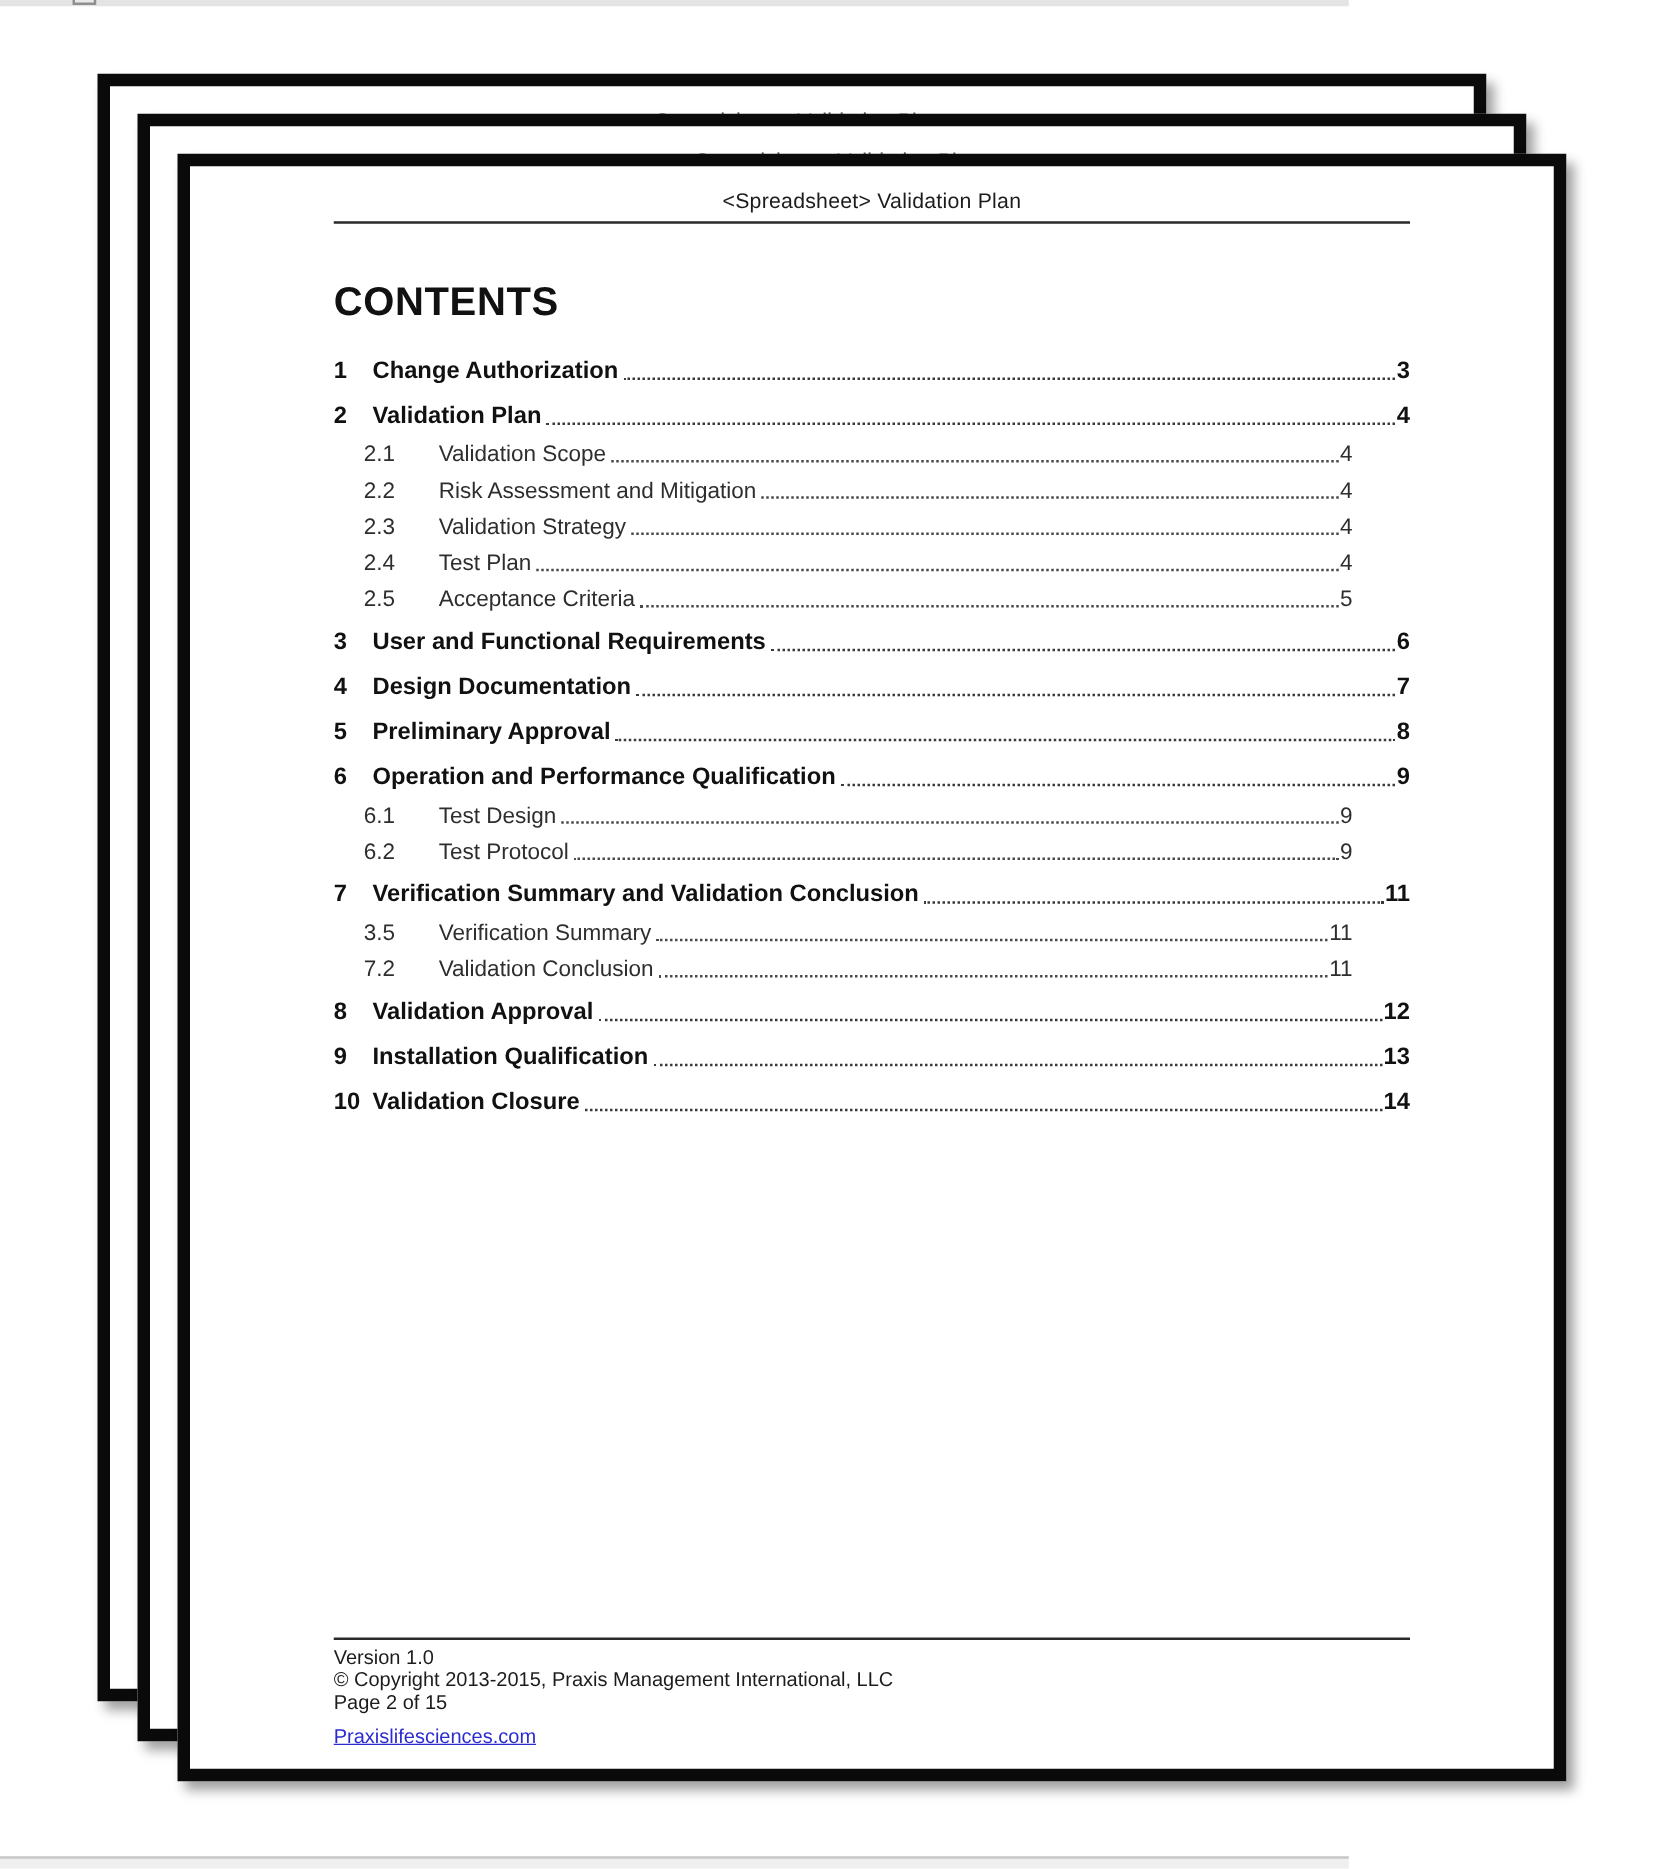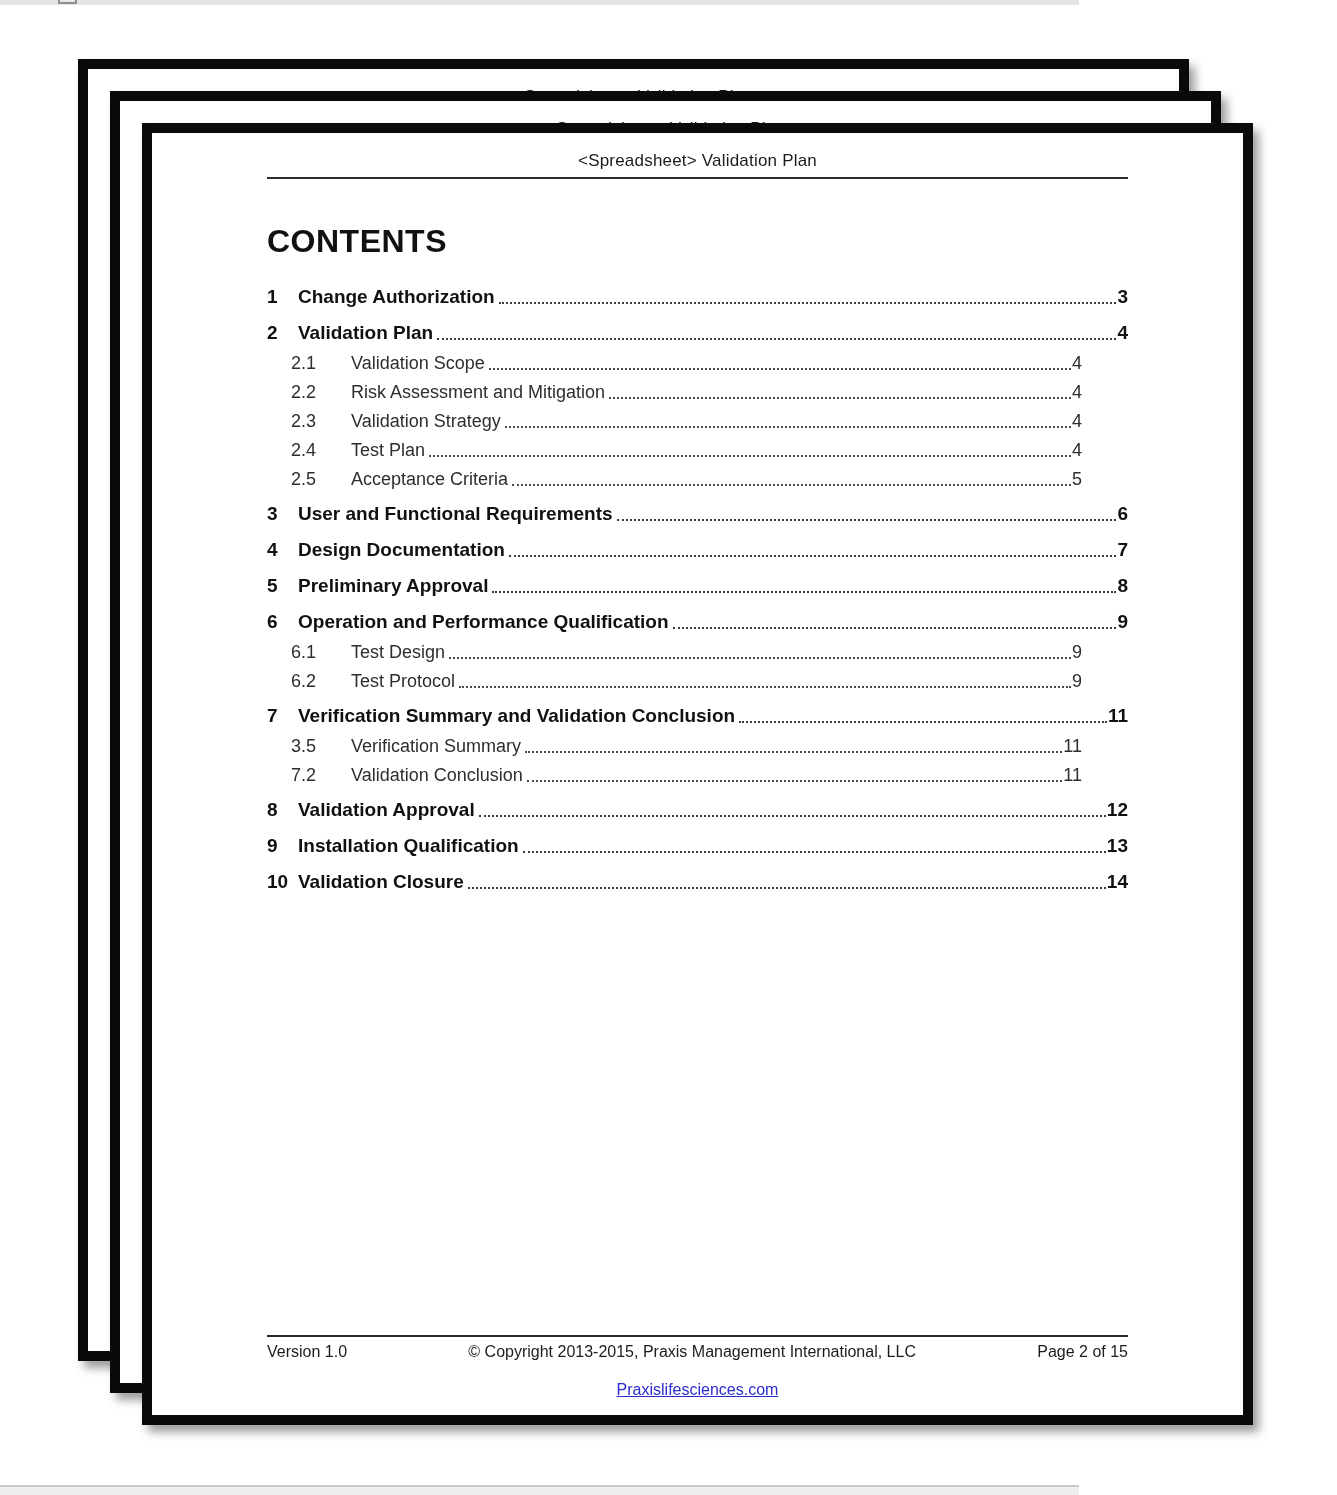--- a/index.html
+++ b/index.html
@@ -37,23 +37,23 @@
   .toc-row.main .toc-num { min-width:31px; }
   .toc-row.sub  .toc-num { min-width:60px; }
   .toc-row.appendix .toc-num { min-width:0; margin-right:12px; }
   .toc-title { flex:0 1 auto; white-space:nowrap; }
   .toc-dots { flex:1 1 auto; border-bottom:2.6px dotted #3a3a3a; margin:0 1px 5px 4px; }
   .toc-row.sub .toc-dots { border-bottom:2px dotted #4a4a4a; margin-bottom:4px; }
   .toc-page { flex:0 0 auto; }
 
   .doc-footer { position:absolute; left:115px; right:115px; bottom:16px; }
   .footer-rule { border-bottom:2px solid #2a2a2a; margin-bottom:6px; }
-  .footer-row { display:flex; justify-content:space-between; align-items:baseline;
-                font-size:16px; color:#1c1c1c; }
-  .footer-link-line { text-align:center; margin-top:20px; font-size:16px; }
+  .footer-row { display:flex; align-items:baseline;
+                font-size:16px; color:#1c1c1c;flex-direction:column; }
+  .footer-link-line { margin-top:9px; font-size:16px; }
   .footer-link { color:#2b2bd0; text-decoration:underline; cursor:pointer; }
 
   
   .ghost-header { text-align:center; font-size:17px; color:#1c1c1c; letter-spacing:0.2px; }
 </style>
 </head>
 <body>
 
 <div class="stage">
 

